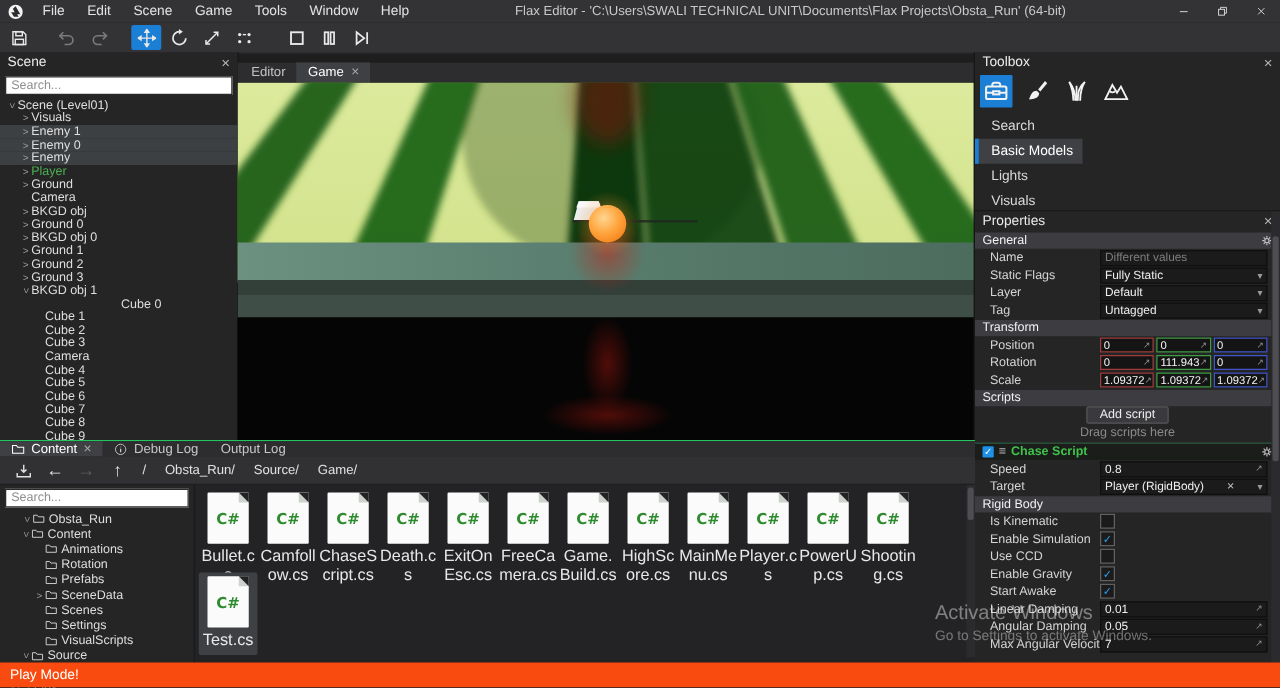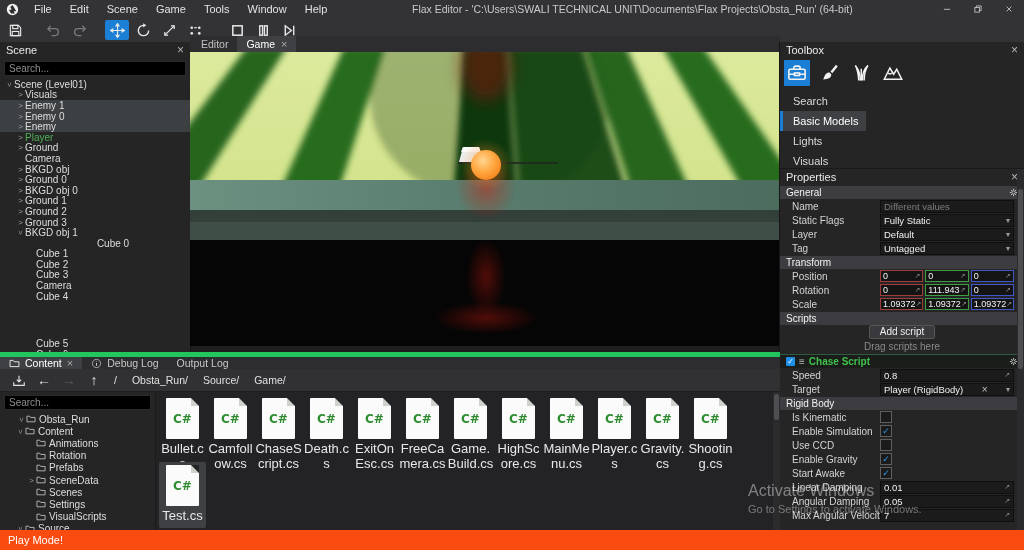--- a/index.html
+++ b/index.html
@@ -22,36 +22,36 @@
   .tb-btn svg{width:15px;height:15px;}
   .tb-btn.active{background:#1c7fd6;}
   .tb-btn.disabled{color:#7b7b7b;}
   .tb-btn[data-name="undo-button"]{margin-left:12px;}
   .tb-btn[data-name="move-button"]{margin-left:12px;}
   .tb-btn[data-name="stop-button"]{margin-left:16px;}
 
   
   .panel-header{height:16px;display:flex;align-items:center;padding:0 6px;font-size:11px;color:#eaeaea;}
   .panel-close{margin-left:auto;color:#b5b5b5;font-size:12px;line-height:12px;}
-  .searchbox{height:13px;margin:3px 4px;background:#000000;border:1px solid #2a2a2a;font-size:10px;color:#8f8f8f;display:flex;align-items:center;padding:0 4px;}
+  .searchbox{height:13px;margin:3px 4px;background:#ffffff;border:1px solid #2a2a2a;font-size:10px;color:#8f8f8f;display:flex;align-items:center;padding:0 4px;}
 
   
   #scene-panel{top:42px;left:0;width:190px;height:310px;background:#252526;border-right:1px solid #161616;}
   .tree{overflow:hidden;}
   .tree-row{display:flex;align-items:center;height:10.6px;font-size:10px;color:#dedede;white-space:nowrap;}
   .tree-row.selected{background:#3d4043;}
   .chev{width:9px;font-size:8px;color:#9f9f9f;display:inline-block;text-align:center;flex:none;}
   .chev.open{transform:rotate(90deg);}
   .chev.hidden{visibility:hidden;}
   .tree-folder{display:flex;margin-right:3px;color:#d5d5d5;}
   .tree-folder svg{width:10px;height:10px;}
   #content-tree .tree-row{height:12.2px;}
 
   
-  #viewport-area{top:36px;left:190px;width:590px;height:310px;background:#141414;}
+  #viewport-area{top:50px;left:190px;width:590px;height:310px;background:#141414;}
   #vp-tabs{height:16px;background:#2d2d30;display:flex;align-items:stretch;padding-left:2px;}
   .vtab{padding:0 9px;font-size:10.5px;color:#c2c2c2;display:flex;gap:6px;align-items:center;}
   .vtab.active{background:#3e4043;color:#fff;}
   .vtab .x{font-size:11px;color:#aaa;}
   #game-viewport{display:block;}
 
   
   #right-col{top:42px;right:0;width:244px;height:488px;background:#252526;border-left:1px solid #161616;}
   #toolbox{height:126px;border-bottom:1px solid #1a1a1a;position:relative;}
   .tool-icons{display:flex;gap:6px;padding:2px 0 2px 4px;}
@@ -85,21 +85,21 @@
   .prop-value.vec{gap:2px;}
   .vfield{flex:1;height:10px;background:#141414;border:1px solid #777;display:flex;align-items:center;font-size:9px;color:#f4f4f4;padding:0 2px;min-width:0;white-space:nowrap;}
   .slide{margin-left:auto;color:#8f8f8f;font-size:7px;}
   .ref-x{margin-left:auto;color:#c4c4c4;font-size:10px;padding:0 2px;}
   .prop-btn{background:#3a3a3e;border:1px solid #565656;font-size:10px;color:#eee;padding:0 10px;height:12px;line-height:12px;border-radius:2px;}
   .prop-hint{font-size:10px;color:#8a8a8a;}
   .vscroll{position:absolute;right:0;top:0;width:7px;height:100%;background:#2b2b2d;}
   .vscroll .thumb{position:absolute;left:1px;width:5px;background:#4d4d52;border-radius:2px;}
 
   
-  #content-panel{top:352px;left:0;width:780px;height:178px;background:#252526;border-top:5px solid #22c55e;display:flex;flex-direction:column;}
+  #content-panel{top:352px;left:0;width:780px;height:178px;background:#252526;border-top:1px solid #22c55e;display:flex;flex-direction:column;}
   #content-tabs{height:16px;background:#2d2d30;display:flex;align-items:stretch;}
   .ctab{display:flex;align-items:center;gap:5px;padding:0 9px;font-size:10.5px;color:#c6c6c6;}
   .ctab.active{background:#3e4043;color:#fff;}
   .ctab svg{width:11px;height:11px;}
   .ctab .x{font-size:11px;color:#aaa;}
   #content-toolbar{height:24px;background:#313134;display:flex;align-items:center;gap:3px;padding-left:8px;border-bottom:1px solid #1f1f1f;}
   .nav-btn{width:22px;text-align:center;color:#e2e2e2;font-size:14px;line-height:22px;}
   .nav-btn.disabled{color:#5d5d5d;}
   .nav-btn svg{width:14px;height:14px;vertical-align:middle;}
   .crumb{font-size:10.5px;color:#e0e0e0;padding:0 6px;}
@@ -317,21 +317,21 @@
         <span class="tree-label" data-name="tree-item-label">Cube 3</span>
       </div>
       <div class="tree-row" data-name="tree-item-camera" style="padding-left: 27px;">
         <span class="chev hidden" data-name="chevron-right-icon">&gt;</span>
         <span class="tree-label" data-name="tree-item-label">Camera</span>
       </div>
       <div class="tree-row" data-name="tree-item-cube-4" style="padding-left: 27px;">
         <span class="chev hidden" data-name="chevron-right-icon">&gt;</span>
         <span class="tree-label" data-name="tree-item-label">Cube 4</span>
       </div>
-      <div class="tree-row" data-name="tree-item-cube-5" style="padding-left: 27px; margin-top: 37px;">
+      <div class="tree-row" data-name="tree-item-cube-5" style="padding-left: 27px;">
         <span class="chev hidden" data-name="chevron-right-icon">&gt;</span>
         <span class="tree-label" data-name="tree-item-label">Cube 5</span>
       </div>
       <div class="tree-row" data-name="tree-item-cube-6" style="padding-left: 27px;">
         <span class="chev hidden" data-name="chevron-right-icon">&gt;</span>
         <span class="tree-label" data-name="tree-item-label">Cube 6</span>
       </div>
       <div class="tree-row" data-name="tree-item-cube-7" style="padding-left: 27px;">
         <span class="chev hidden" data-name="chevron-right-icon">&gt;</span>
         <span class="tree-label" data-name="tree-item-label">Cube 7</span>
@@ -882,21 +882,21 @@
         <div class="file-tile" data-name="file-player-cs">
           <div class="cs-icon" data-name="csharp-file-icon">
             <span class="cs-text" data-name="csharp-label">C#</span>
           </div>
           <div class="file-label" data-name="file-name-label">Player.cs</div>
         </div>
         <div class="file-tile" data-name="file-powerup-cs">
           <div class="cs-icon" data-name="csharp-file-icon">
             <span class="cs-text" data-name="csharp-label">C#</span>
           </div>
-          <div class="file-label" data-name="file-name-label">Gravity.cs</div>
+          <div class="file-label" data-name="file-name-label">PowerUp.cs</div>
         </div>
         <div class="file-tile" data-name="file-shooting-cs">
           <div class="cs-icon" data-name="csharp-file-icon">
             <span class="cs-text" data-name="csharp-label">C#</span>
           </div>
           <div class="file-label" data-name="file-name-label">Shooting.cs</div>
         </div>
         <div class="file-tile selected" data-name="file-test-cs">
           <div class="cs-icon" data-name="csharp-file-icon">
             <span class="cs-text" data-name="csharp-label">C#</span>

